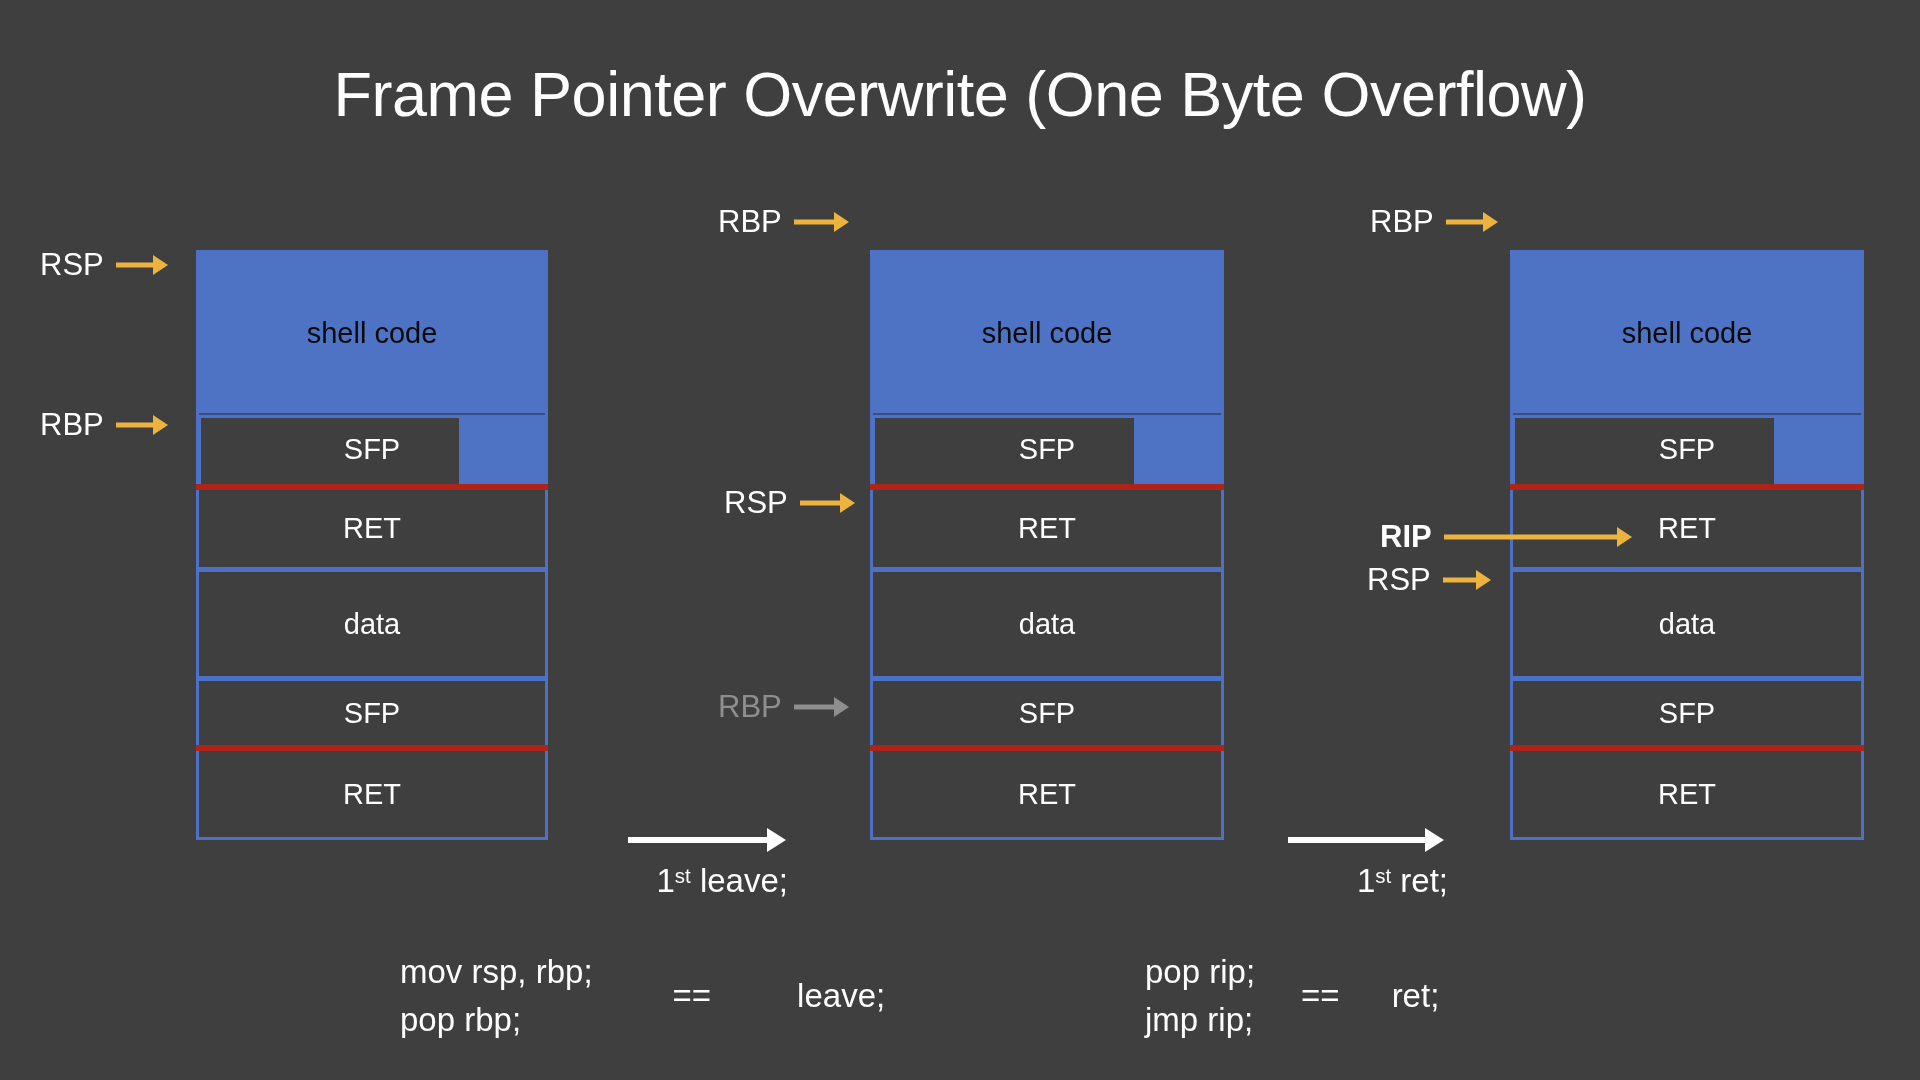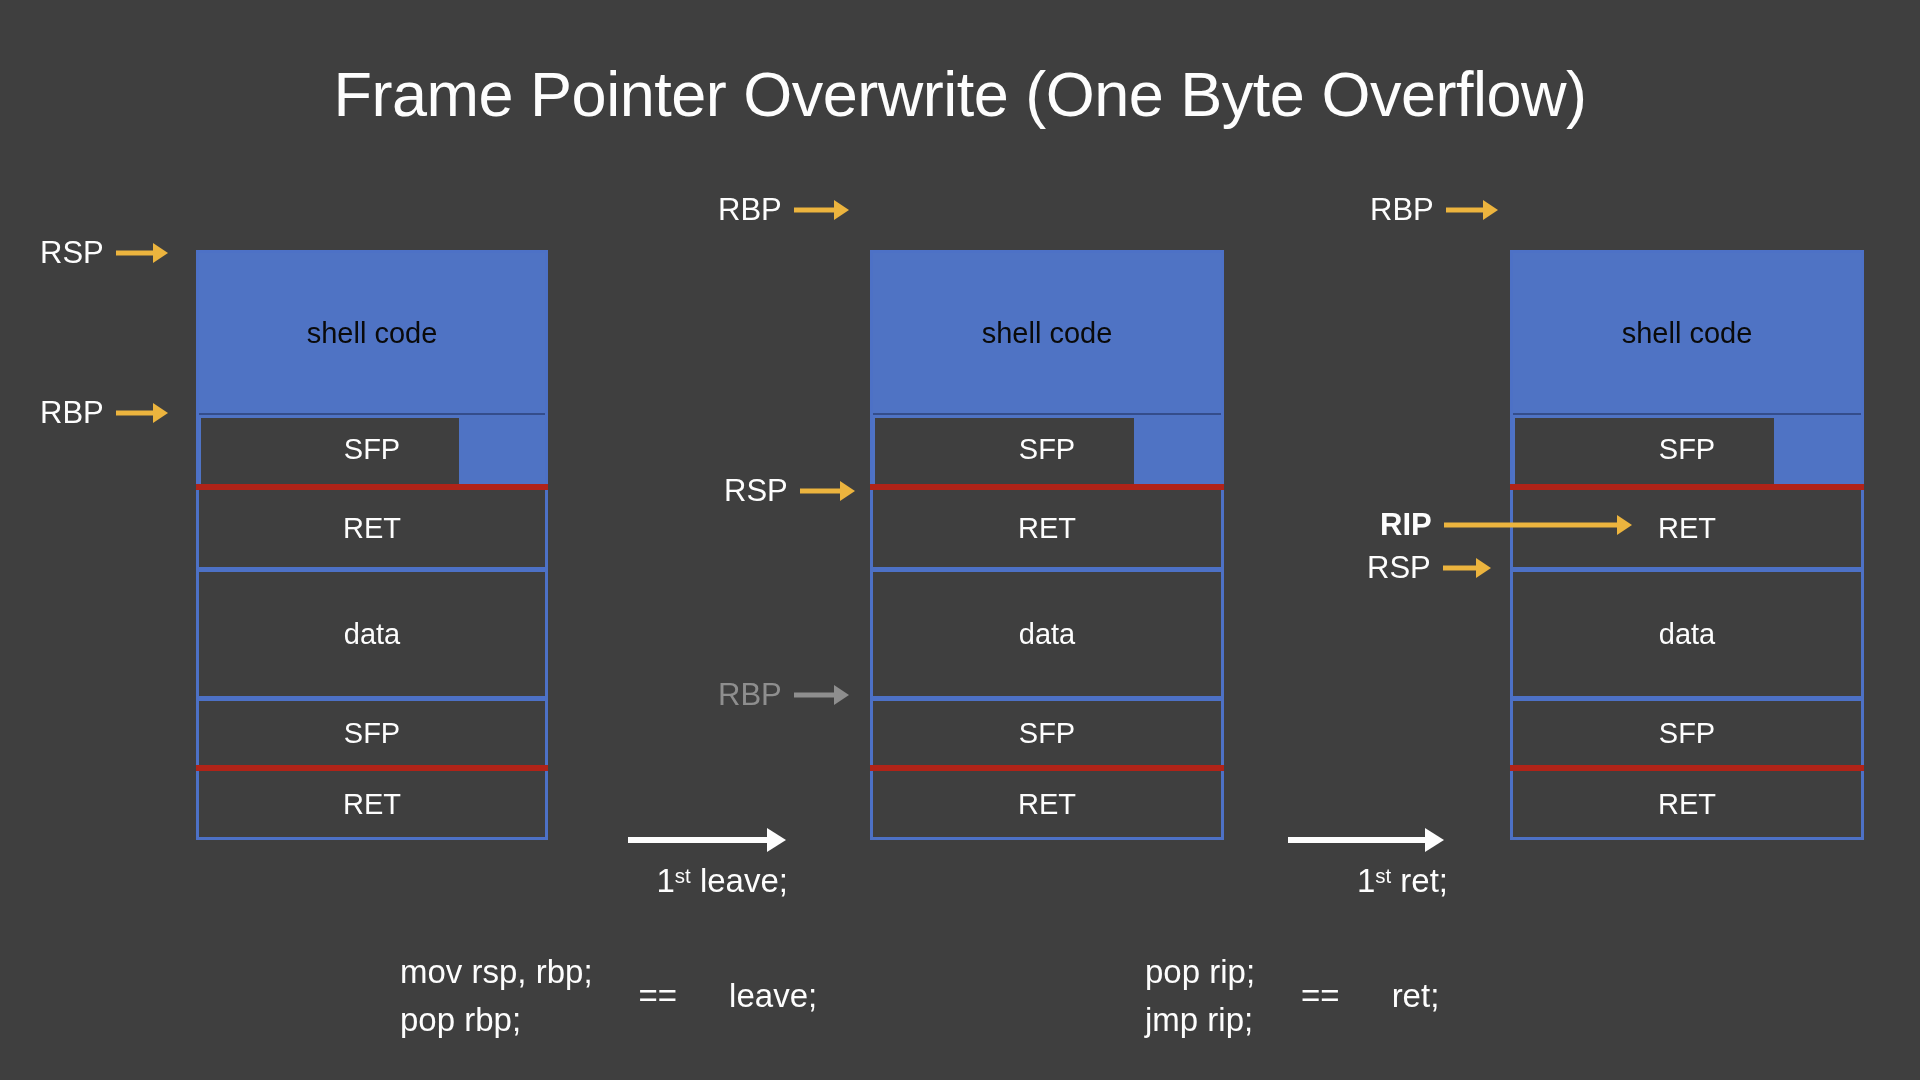--- a/index.html
+++ b/index.html
@@ -73,33 +73,34 @@
   }
   .sfp-overlay .cell-label {
     position: absolute;
     left: 0; top: 0; right: 0; bottom: 0;
     display: flex; align-items: center; justify-content: center;
     color: var(--white); font-size: 29px;
   }
   .redline { height: 6px; background: var(--red); margin: 0 -3px; }
   .divider { height: 5px; background: var(--blue); margin: 0 -3px; }
   .ret1 { height: 77px; }
-  .data { height: 124px; }
+  .data { height: 104px; }
   .sfp2 { height: 64px; }
   .ret2 { flex: 1; }
 
   
   .pointer {
     position: absolute;
     display: flex;
     align-items: center;
     gap: 12px;
     height: 34px;
     color: var(--white);
     font-size: 31px;
+    margin-top: 12px;
   }
   .harrow { position: relative; height: 20px; }
   .harrow .shaft {
     position: absolute; left: 0; right: 12px; top: 50%;
     height: 5px; transform: translateY(-50%);
     background: var(--gold);
   }
   .harrow .head {
     position: absolute; right: 0; top: 50%;
     transform: translateY(-50%);
@@ -285,21 +286,21 @@
   <span class="t-label"><span>1</span><sup>st</sup><span> leave;</span></span>
 </div>
 <div class="transition" style="left:1288px; top:830px; width:160px;">
   <span class="harrow" style="display:block; width:156px;">
       <span class="shaft"></span>
       <span class="head"></span>
     </span>
   <span class="t-label" style="margin-left:40px;"><span>1</span><sup>st</sup><span> ret;</span></span>
 </div>
 
-<div class="equation" style="left:400px; top:948px;">
+<div class="equation" style="left:400px; top:948px;gap:34px;">
   <span class="eq-lines">
     <span style="display:block;">mov rsp, rbp;</span>
     <span style="display:block;">pop rbp;</span>
   </span>
   <span class="eq-sign">==</span>
   <span class="eq-result">leave;</span>
 </div>
 <div class="equation" style="left:1145px; top:948px;justify-content:flex-end;">
   <span class="eq-lines">
     <span style="display:block;">pop rip;</span>

